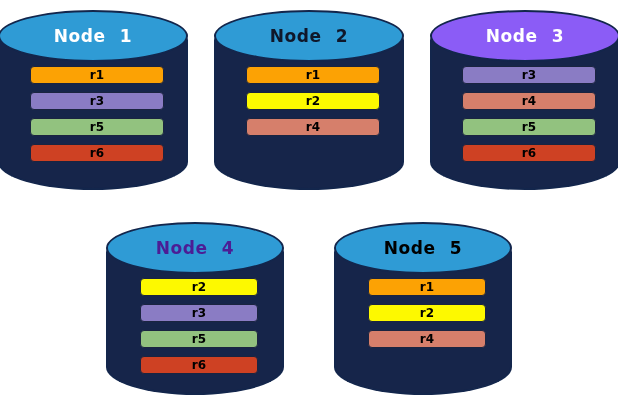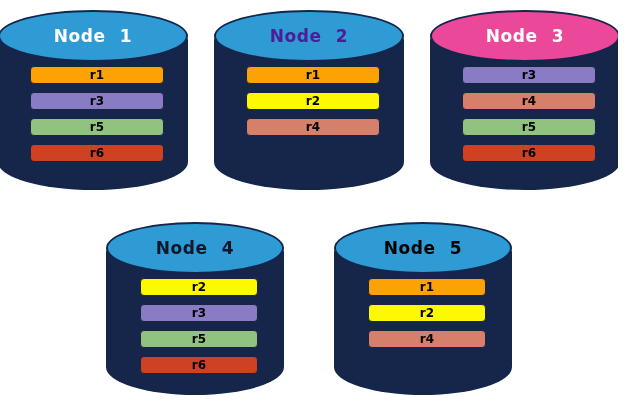--- a/index.html
+++ b/index.html
@@ -109,46 +109,46 @@
     <div class="bars">
           <div class="bar" style="background: rgb(252, 162, 4); border-color: rgb(26, 36, 64); color: rgb(0, 0, 0);">r1</div>
           <div class="bar" style="background: rgb(138, 124, 196); border-color: rgb(26, 36, 64); color: rgb(0, 0, 0);">r3</div>
           <div class="bar" style="background: rgb(146, 194, 127); border-color: rgb(26, 36, 64); color: rgb(0, 0, 0);">r5</div>
           <div class="bar" style="background: rgb(206, 65, 35); border-color: rgb(26, 36, 64); color: rgb(0, 0, 0);">r6</div>
         </div>
   </div>
       <div class="cylinder">
     <div class="cyl-body" style="background: rgb(22, 37, 74); border-color: rgb(19, 38, 76);"></div>
     <div class="cyl-top" style="background: rgb(47, 155, 213); border-color: rgb(19, 38, 76);">
-      <span class="node-label" style="color: #4c1d95;">Node 2</span>
+      <span class="node-label" style="color: #0f172a;">Node 2</span>
     </div>
     <div class="bars">
           <div class="bar" style="background: rgb(252, 162, 4); border-color: rgb(26, 36, 64); color: rgb(0, 0, 0);">r1</div>
           <div class="bar" style="background: rgb(253, 249, 0); border-color: rgb(26, 36, 64); color: rgb(0, 0, 0);">r2</div>
           <div class="bar" style="background: rgb(214, 127, 107); border-color: rgb(26, 36, 64); color: rgb(0, 0, 0);">r4</div>
         </div>
   </div>
       <div class="cylinder">
     <div class="cyl-body" style="background: rgb(22, 37, 74); border-color: rgb(19, 38, 76);"></div>
-    <div class="cyl-top" style="background: #ec4899; border-color: rgb(19, 38, 76);">
+    <div class="cyl-top" style="background: #8b5cf6; border-color: rgb(19, 38, 76);">
       <span class="node-label" style="color: rgb(255, 255, 255);">Node 3</span>
     </div>
     <div class="bars">
           <div class="bar" style="background: rgb(138, 124, 196); border-color: rgb(26, 36, 64); color: rgb(0, 0, 0);">r3</div>
           <div class="bar" style="background: rgb(214, 127, 107); border-color: rgb(26, 36, 64); color: rgb(0, 0, 0);">r4</div>
           <div class="bar" style="background: rgb(146, 194, 127); border-color: rgb(26, 36, 64); color: rgb(0, 0, 0);">r5</div>
           <div class="bar" style="background: rgb(206, 65, 35); border-color: rgb(26, 36, 64); color: rgb(0, 0, 0);">r6</div>
         </div>
   </div>
     </div>
   <div class="row row-bottom">
       <div class="cylinder">
     <div class="cyl-body" style="background: rgb(22, 37, 74); border-color: rgb(19, 38, 76);"></div>
     <div class="cyl-top" style="background: rgb(47, 155, 213); border-color: rgb(19, 38, 76);">
-      <span class="node-label" style="color: #0f172a;">Node 4</span>
+      <span class="node-label" style="color: #4c1d95;">Node 4</span>
     </div>
     <div class="bars">
           <div class="bar" style="background: rgb(253, 249, 0); border-color: rgb(26, 36, 64); color: rgb(0, 0, 0);">r2</div>
           <div class="bar" style="background: rgb(138, 124, 196); border-color: rgb(26, 36, 64); color: rgb(0, 0, 0);">r3</div>
           <div class="bar" style="background: rgb(146, 194, 127); border-color: rgb(26, 36, 64); color: rgb(0, 0, 0);">r5</div>
           <div class="bar" style="background: rgb(206, 65, 35); border-color: rgb(26, 36, 64); color: rgb(0, 0, 0);">r6</div>
         </div>
   </div>
       <div class="cylinder">
     <div class="cyl-body" style="background: rgb(22, 37, 74); border-color: rgb(19, 38, 76);"></div>

